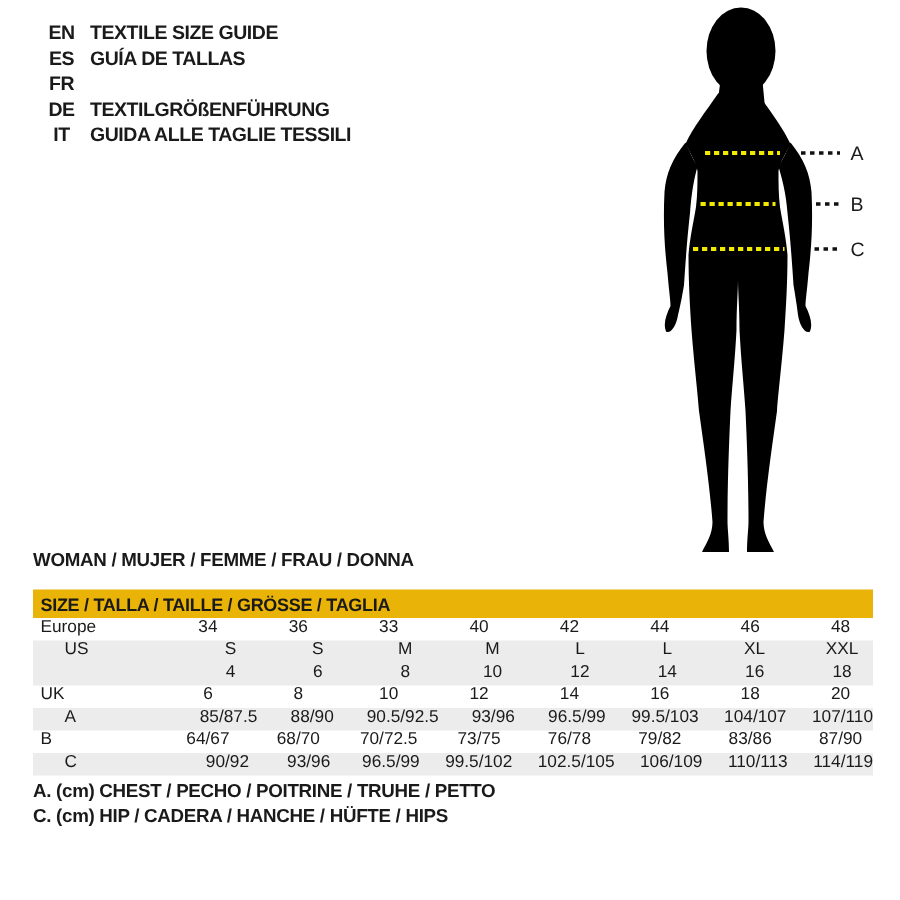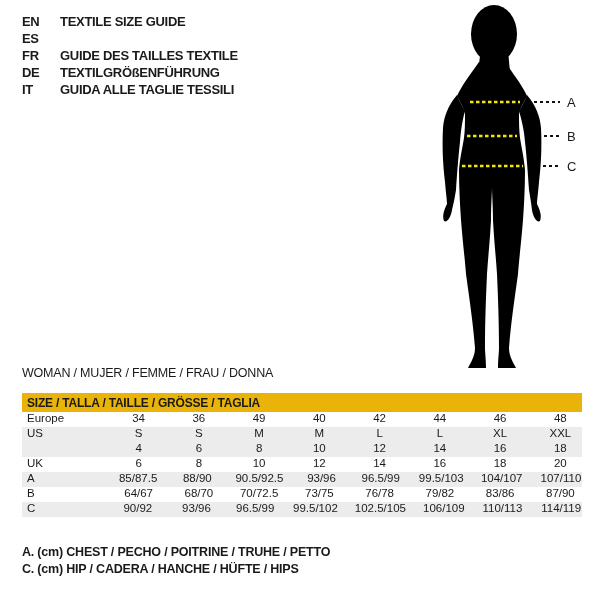--- a/index.html
+++ b/index.html
@@ -4,56 +4,56 @@
 <style>
   html,body{margin:0;padding:0;}
   body{
     width:600px;height:600px;position:relative;background:#ffffff;
     font-family:"Liberation Sans", sans-serif;color:#1a1a1a;overflow:hidden;
   }
   
   .lang-list{position:absolute;left:22px;top:13px;}
   .lang-row{display:flex;height:17px;align-items:center;font-weight:bold;
     font-size:13px;letter-spacing:-0.3px;white-space:nowrap;}
-  .lang-code{width:38px;flex:0 0 38px;}
+  .lang-code{width:38px;flex:0 0 38px;text-align:center;}
   
   .figure-wrap{position:absolute;left:420px;top:0;width:180px;height:375px;}
   .figure-wrap svg{display:block;}
   .marker-label{font-family:"Liberation Sans",sans-serif;font-size:13px;fill:#1a1a1a;}
   
-  .woman-title{position:absolute;left:22px;top:366px;font-weight:normal;
+  .woman-title{position:absolute;left:22px;top:366px;font-weight:bold;
     font-size:12.5px;letter-spacing:-0.2px;}
   
   .size-table{position:absolute;left:22px;top:393px;width:560px;font-size:11.5px;}
   .t-header{height:19px;background:#eab308;font-weight:bold;font-size:12px;
     display:flex;align-items:center;padding-left:5px;box-sizing:border-box;
     letter-spacing:-0.2px;}
   .t-row{display:flex;height:15px;align-items:flex-start;gap:17px;}
-  .t-row.gray{background:#ececec;}
+  .t-row.gray{background:#ececec;padding-left:16px;}
   .t-label{width:78px;flex:0 0 78px;padding-left:5px;box-sizing:border-box;}
   .t-cell{flex:1;text-align:center;}
   
-  .legend{position:absolute;left:22px;top:545px;}
+  .legend{position:absolute;left:22px;top:520px;}
   .legend-row{height:16.5px;font-weight:bold;font-size:12.5px;
     letter-spacing:-0.2px;white-space:nowrap;}
 </style>
 </head>
 <body>
 
 <div class="lang-list">
   <div class="lang-row">
     <span class="lang-code">EN</span>
     <span class="lang-label">TEXTILE SIZE GUIDE</span>
   </div>
   <div class="lang-row">
     <span class="lang-code">ES</span>
+    <span class="lang-label">GUÍA DE TALLAS</span>
   </div>
   <div class="lang-row">
     <span class="lang-code">FR</span>
-    <span class="lang-label">GUIDE DES TAILLES TEXTILE</span>
   </div>
   <div class="lang-row">
     <span class="lang-code">DE</span>
     <span class="lang-label">TEXTILGRÖßENFÜHRUNG</span>
   </div>
   <div class="lang-row">
     <span class="lang-code">IT</span>
     <span class="lang-label">GUIDA ALLE TAGLIE TESSILI</span>
   </div>
 </div>
@@ -129,21 +129,21 @@
 
 <div class="woman-title">WOMAN / MUJER / FEMME / FRAU / DONNA</div>
 
 <div class="size-table">
   <div class="t-header">SIZE / TALLA / TAILLE / GRÖSSE / TAGLIA</div>
 
   <div class="t-row">
     <div class="t-label">Europe</div>
     <div class="t-cell">34</div>
     <div class="t-cell">36</div>
-    <div class="t-cell">49</div>
+    <div class="t-cell">33</div>
     <div class="t-cell">40</div>
     <div class="t-cell">42</div>
     <div class="t-cell">44</div>
     <div class="t-cell">46</div>
     <div class="t-cell">48</div>
   </div>
 
   <div class="t-row gray">
     <div class="t-label">US</div>
     <div class="t-cell">S</div>

